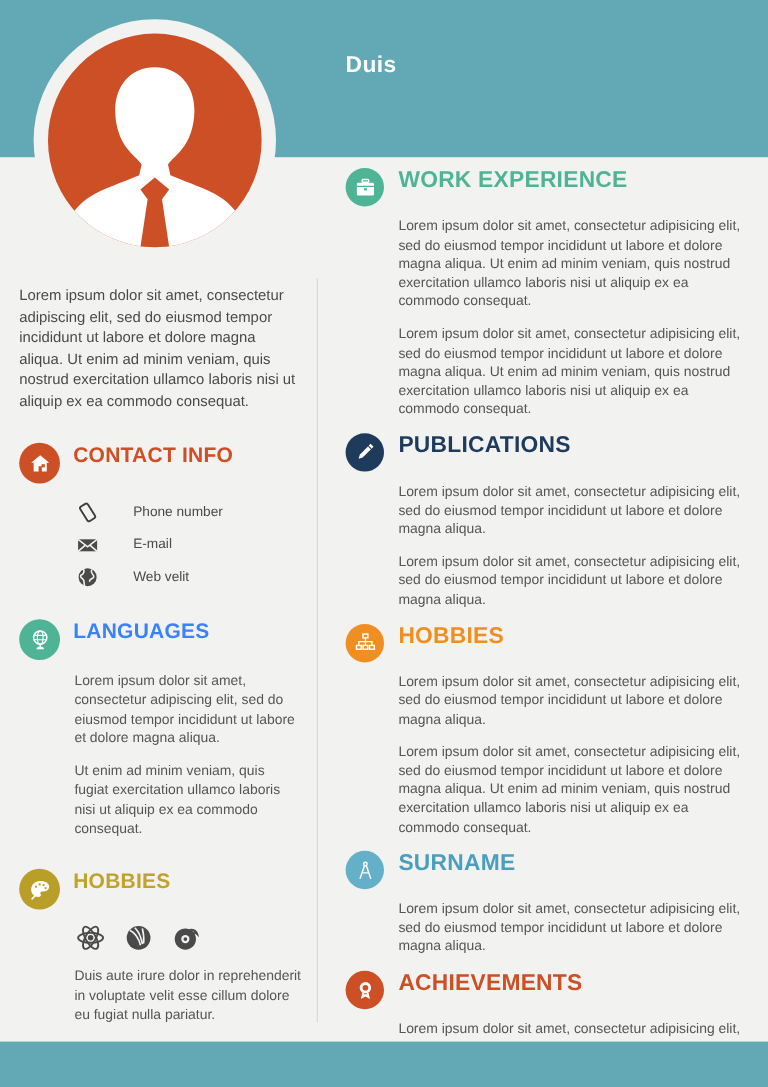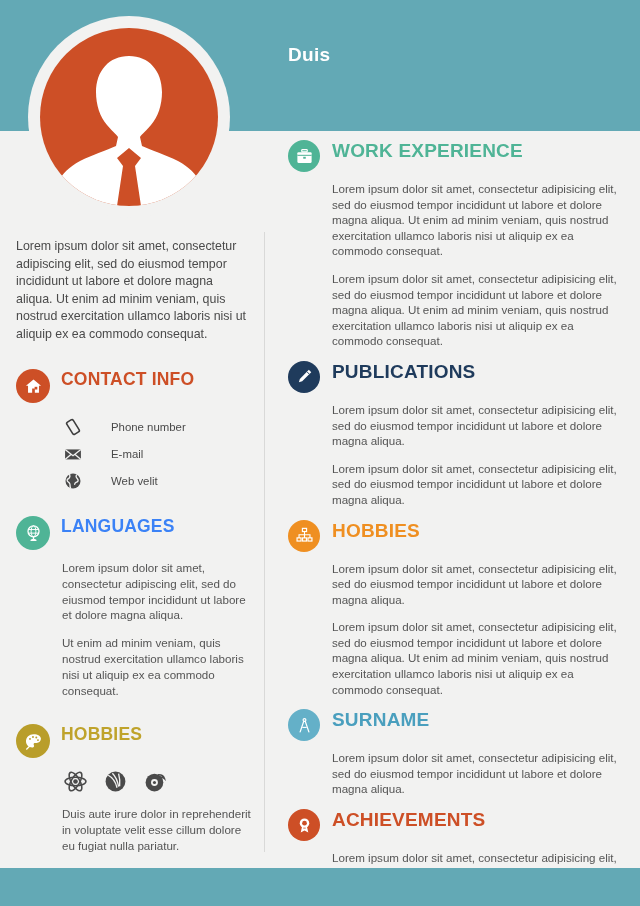--- a/index.html
+++ b/index.html
@@ -278,21 +278,21 @@
           <svg width="21" height="21" viewBox="0 0 24 24">
             <circle cx="12" cy="9.5" r="6.3" fill="none" stroke="#ffffff" stroke-width="1.5"></circle>
             <ellipse cx="12" cy="9.5" rx="2.7" ry="6.3" fill="none" stroke="#ffffff" stroke-width="1.1"></ellipse>
             <path d="M5.9 7.4h12.2M5.9 11.6h12.2" stroke="#ffffff" stroke-width="1.1" fill="none"></path>
             <path d="M12 15.8v3.1M8.6 19.9h6.8M9.6 18.9h4.8" stroke="#ffffff" stroke-width="1.5" fill="none"></path>
           </svg>
         </div>
         <div class="section-title" style="color:#3b82f6">LANGUAGES</div>
       </div>
       <p class="body-text">Lorem ipsum dolor sit amet, consectetur adipiscing elit, sed do eiusmod tempor incididunt ut labore et dolore magna aliqua.</p>
-      <p class="body-text">Ut enim ad minim veniam, quis nostrud exercitation ullamco laboris nisi ut aliquip ex ea commodo consequat.</p>
+      <p class="body-text">Ut enim ad minim veniam, quis fugiat exercitation ullamco laboris nisi ut aliquip ex ea commodo consequat.</p>
     </div>
 
     <div class="section-gap-left"></div>
 
     <div class="section">
       <div class="section-head">
         <div class="badge" style="background:#b99e2a">
           <svg width="21" height="21" viewBox="0 0 24 24">
             <path d="M12 3.6c-4.9 0-8.6 3.6-8.6 8.1 0 4.3 3.2 7.1 7 7.1 1.6 0 2.3-.9 2.3-1.8 0-.8-.6-1.3-.6-2 0-.8.7-1.4 1.7-1.4h1.8c2.7 0 4.9-2.1 4.9-4.7 0-3-3.3-5.3-8.5-5.3z" fill="#ffffff"></path>
             <circle cx="8" cy="9" r="1.1" fill="#b99e2a"></circle>

